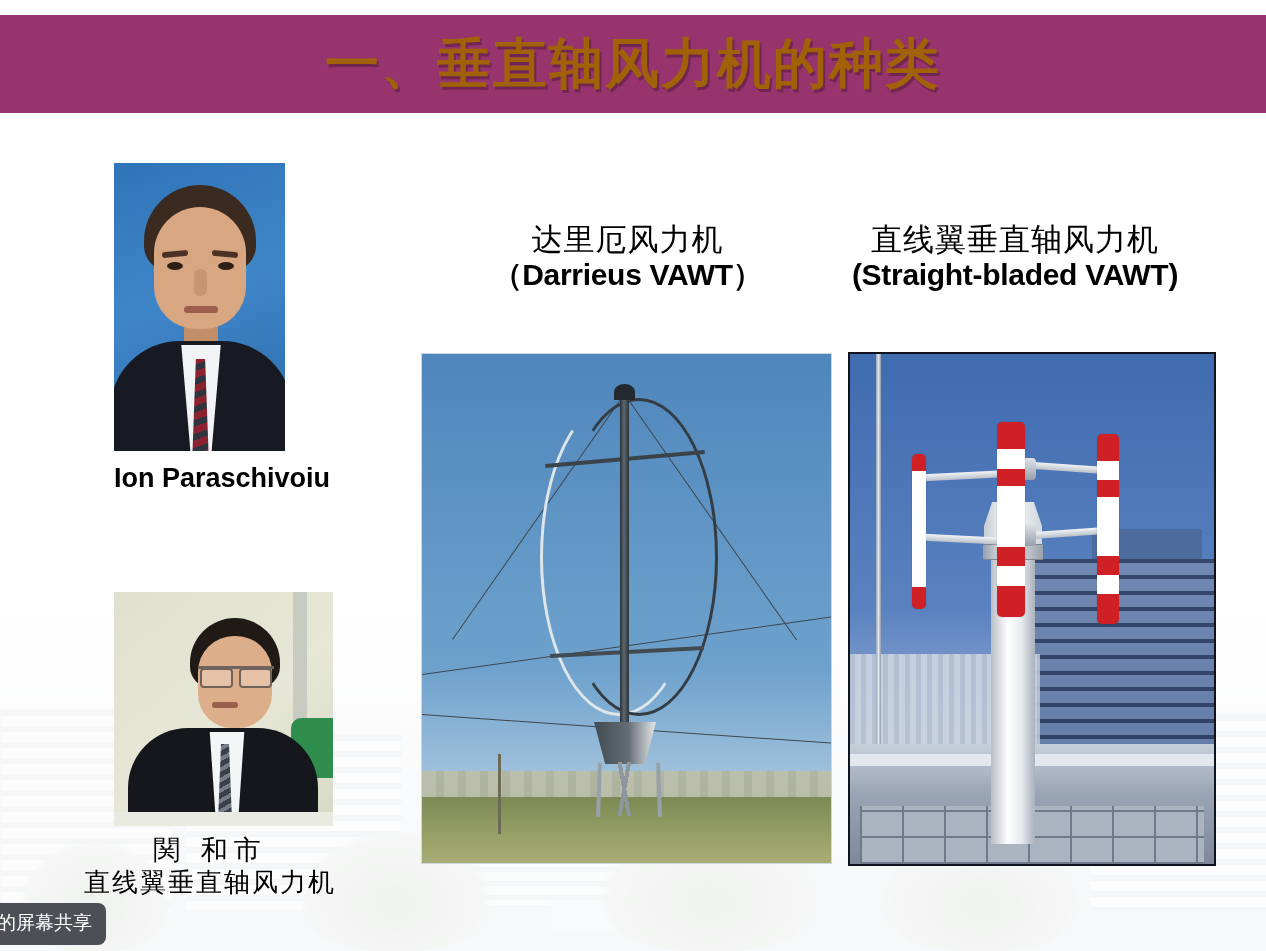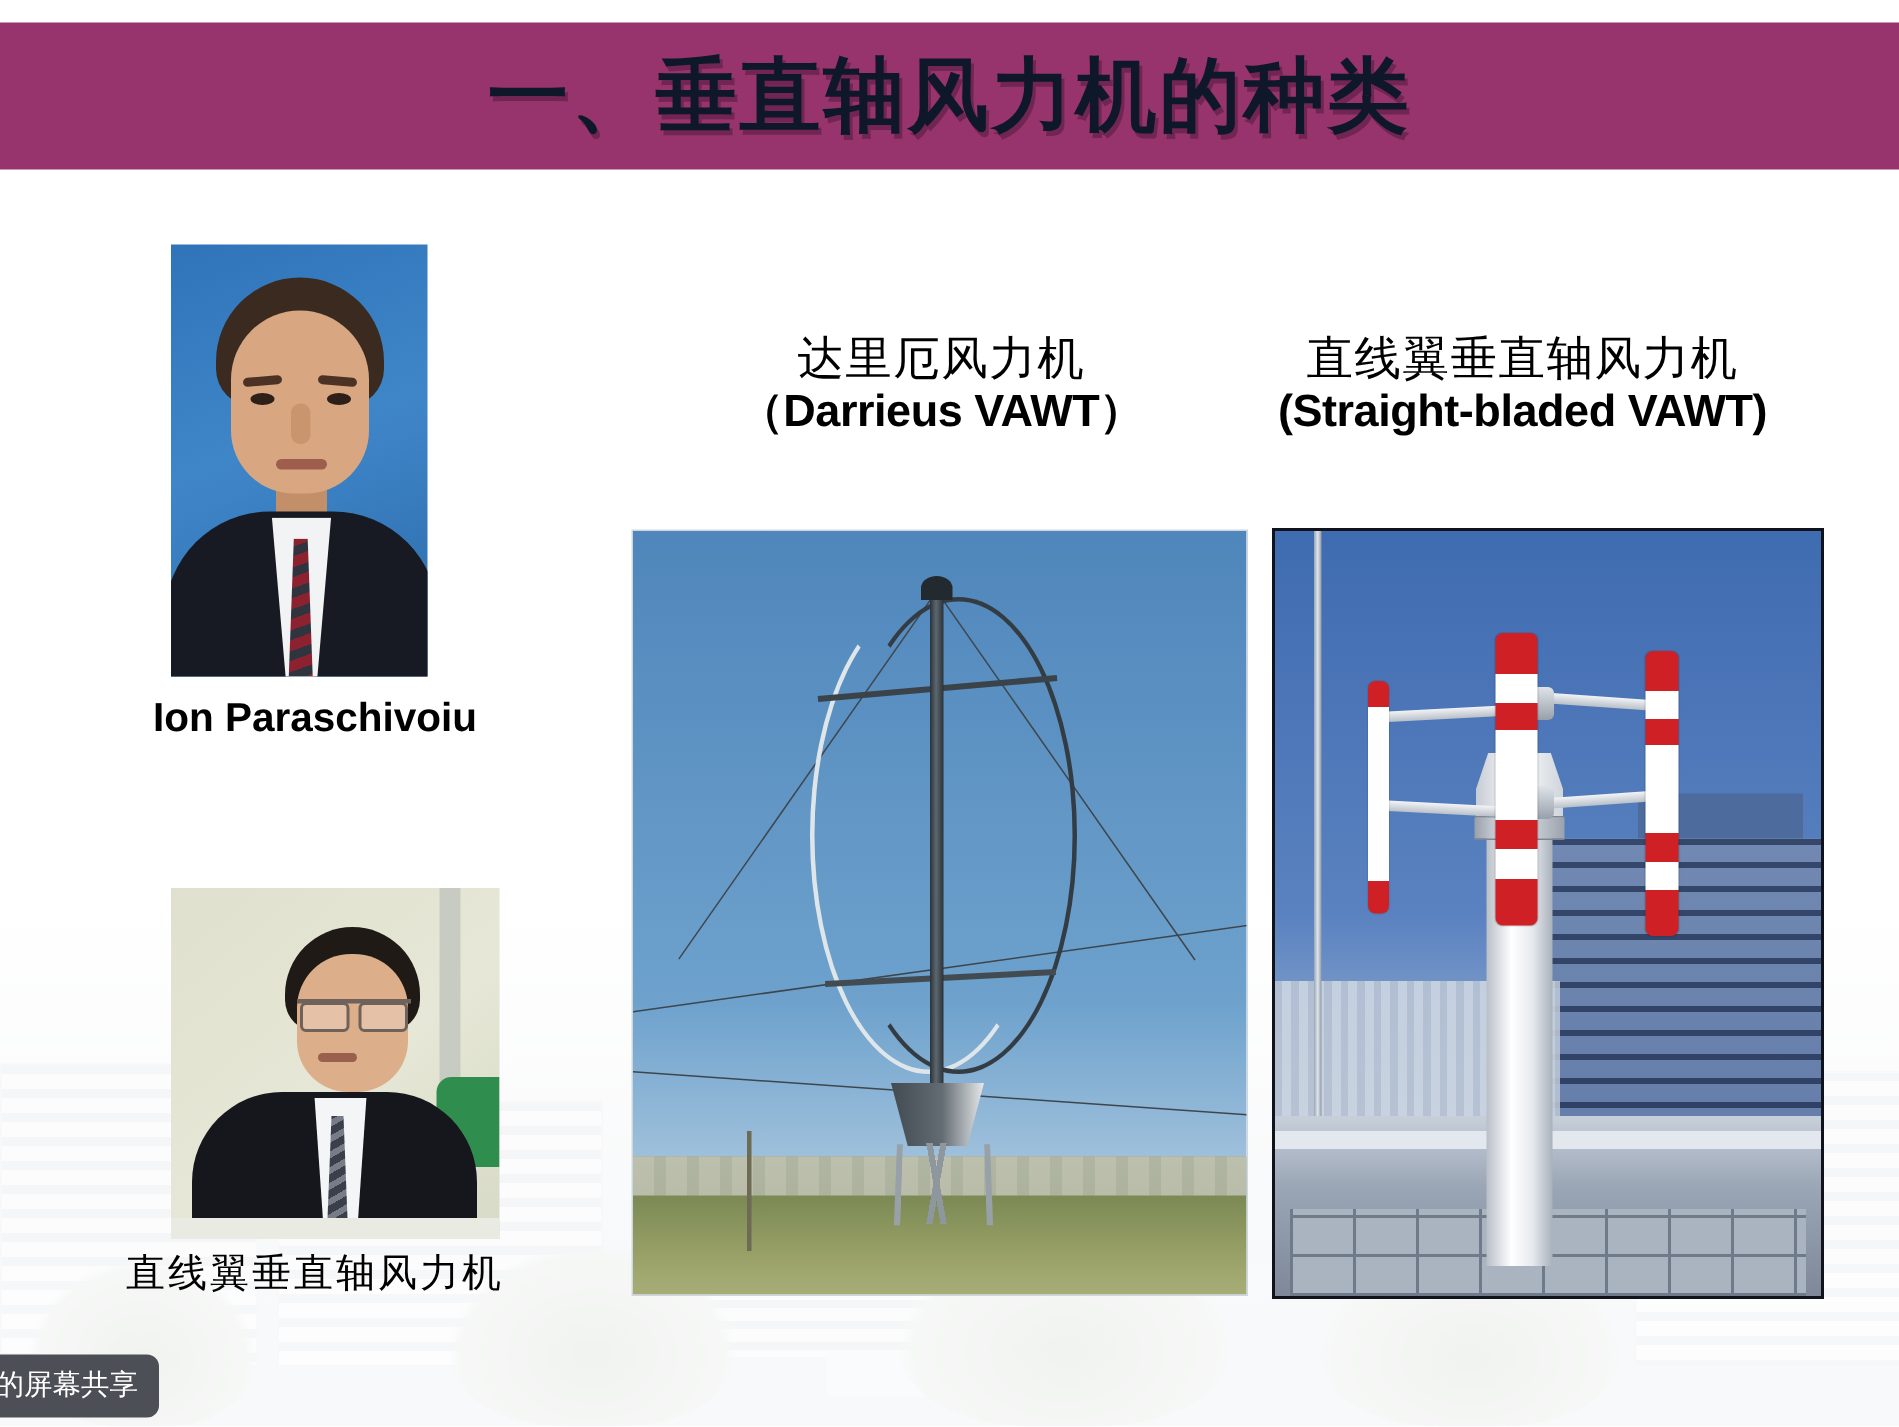--- a/index.html
+++ b/index.html
@@ -51,21 +51,21 @@
   }
 
   
   .title-band{
     position:absolute;left:0;top:15px;width:1266px;height:98px;
     background:#97346D;
   }
   .title-text{
     position:absolute;left:0;top:15px;width:1266px;height:98px;
     display:flex;align-items:center;justify-content:center;
-    color:#0f172a;
+    color:#a16207;
     font-size:54px;font-weight:bold;
     letter-spacing:2px;
     text-shadow:2px 3px 0 rgba(80,25,60,.55);
     font-family:"DejaVu Sans","Liberation Sans",sans-serif;
     white-space:nowrap;
   }
 
   
   .heading{
     position:absolute;
@@ -346,21 +346,21 @@
   }
   .caption .name-en{
     display:block;font-size:27px;font-weight:bold;font-family:"Liberation Sans",sans-serif;
   }
   .caption .line-cn{
     display:block;font-size:26px;font-family:"DejaVu Serif","Liberation Serif",serif;letter-spacing:2px;
   }
   .caption .name-cn{
     display:block;font-size:27px;font-family:"DejaVu Serif","Liberation Serif",serif;letter-spacing:6px;
   }
-  #caption-ion{left:0px;top:462px;width:420px;}
+  #caption-ion{left:12px;top:462px;width:420px;}
   #caption-seki{left:0px;top:834px;width:420px;}
 
   
   #share-badge{
     position:absolute;left:-36px;top:903px;
     background:#4c4f55;color:#ffffff;
     border-radius:8px;
     padding:7px 14px 9px 14px;
     font-size:19px;
     font-family:"DejaVu Sans","Liberation Sans",sans-serif;
@@ -422,20 +422,21 @@
     <div class="hair"></div>
     <div class="face"></div>
     <div class="glasses"></div>
     <div class="mouth"></div>
     <div class="suit"></div>
     <div class="shirt"></div>
     <div class="tie"></div>
     <div class="table"></div>
   </div>
   <div class="caption" id="caption-seki">
+    <span class="name-cn">関 和市</span>
     <span class="line-cn">直线翼垂直轴风力机</span>
   </div>
 
   <div class="photo" id="photo-darrieus">
     <div class="guy1"></div>
     <div class="guy2"></div>
     <div class="guy3"></div>
     <div class="guy4"></div>
     <div class="blade-l"></div>
     <div class="blade-r"></div>

